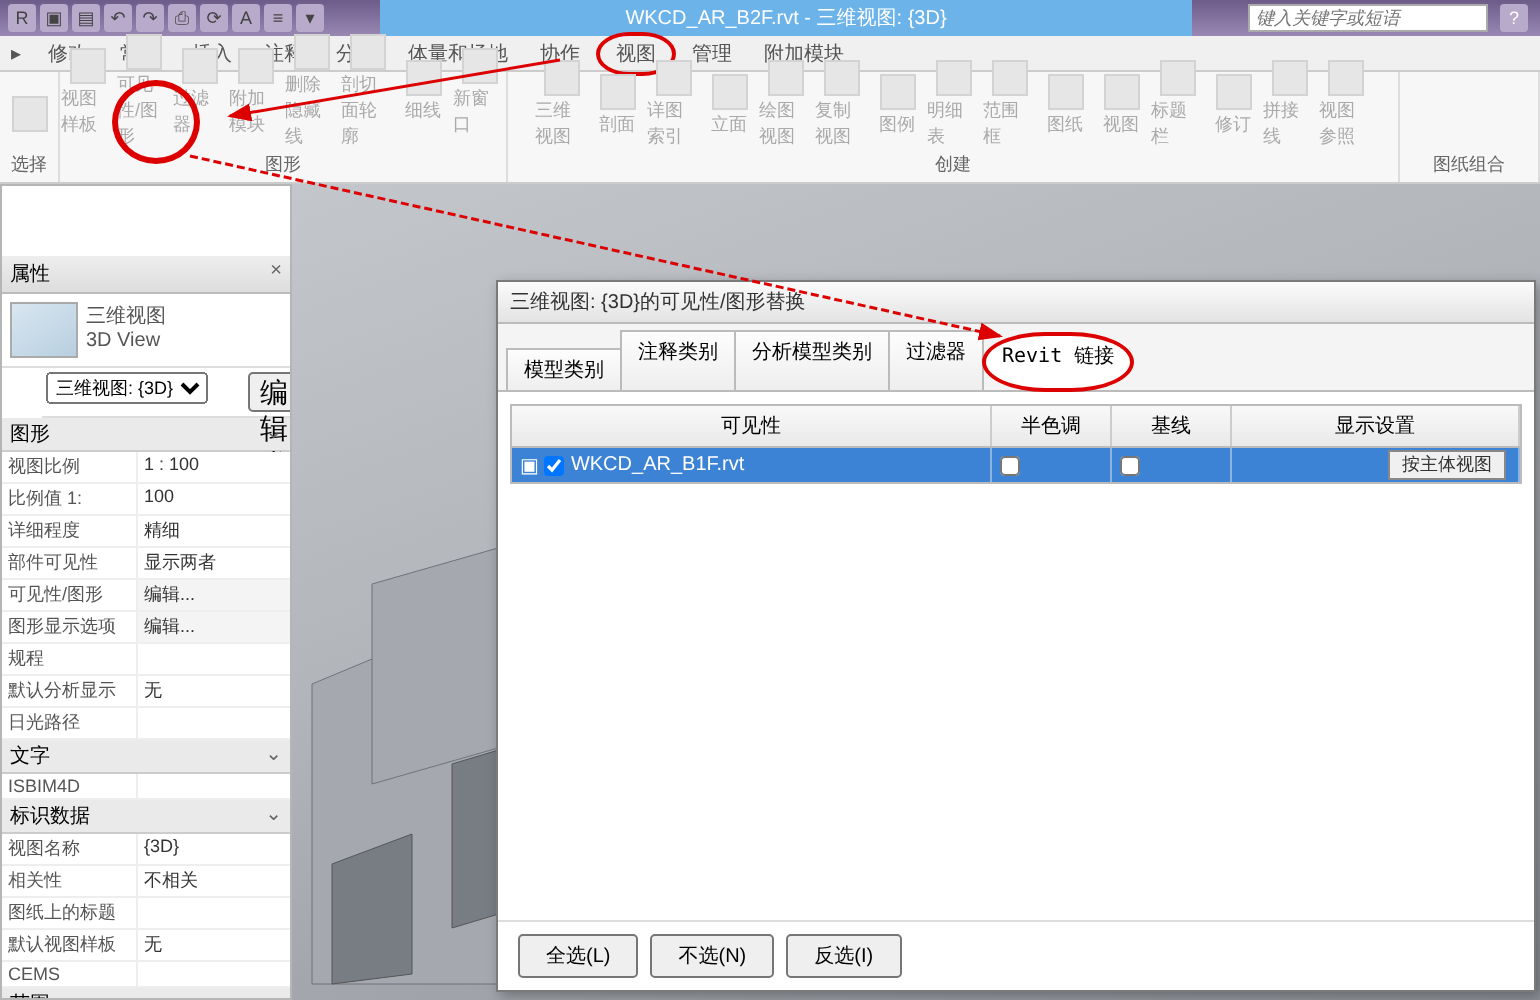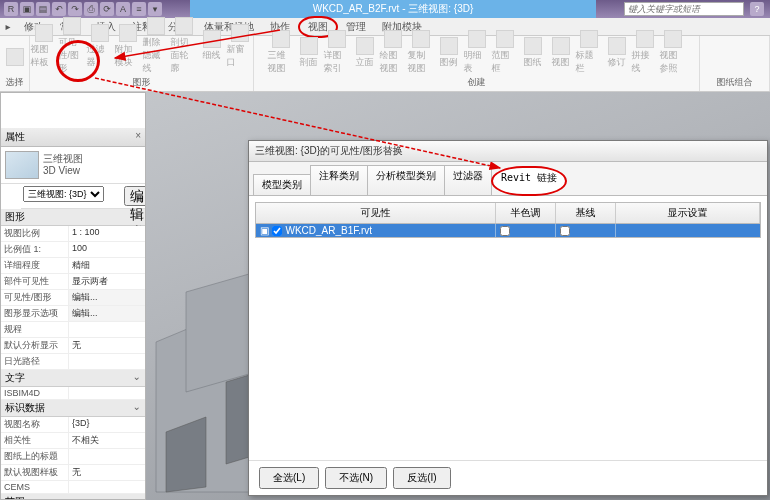--- a/index.html
+++ b/index.html
@@ -368,20 +368,23 @@
             <span>▣</span>
             <input type="checkbox" checked="" style="">
             <span>WKCD_AR_B1F.rvt</span>
           </div>
         <div class="c c2">
             <input type="checkbox" style="">
           </div>
         <div class="c c3">
             <input type="checkbox" style="">
           </div>
+        <div class="c c4">
+            <button class="minibtn">按主体视图</button>
+          </div>
       </div>
     </div>
   </div>
   <div class="dlgfoot">
     <div class="left">
       <button>全选(L)</button>
       <button>不选(N)</button>
       <button>反选(I)</button>
     </div>
   </div>

